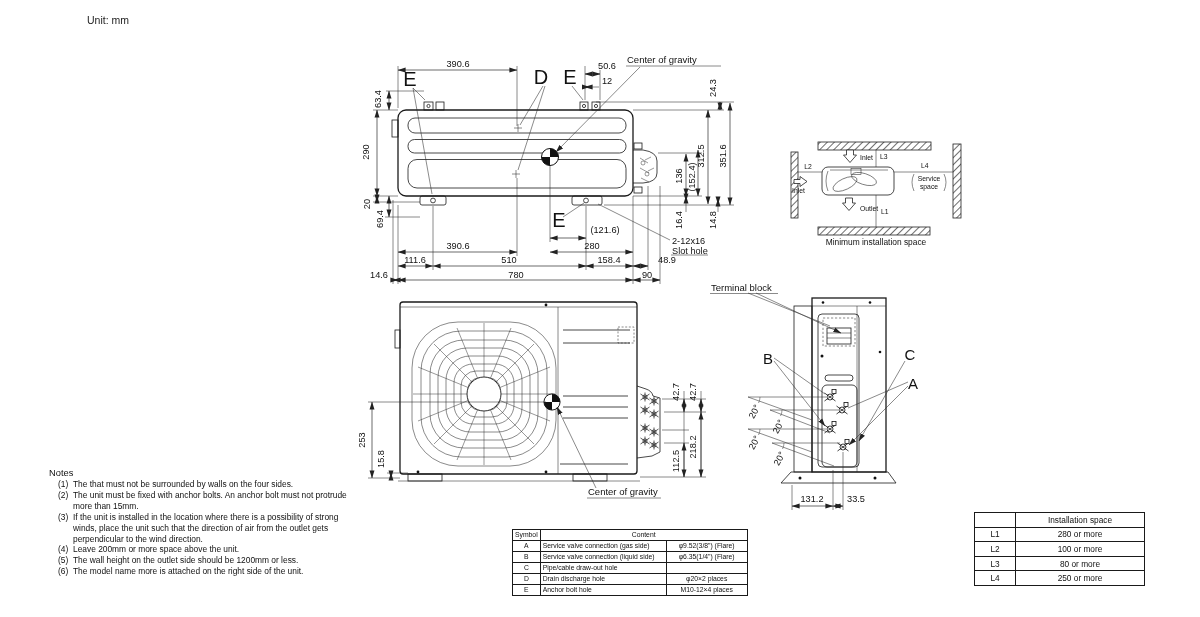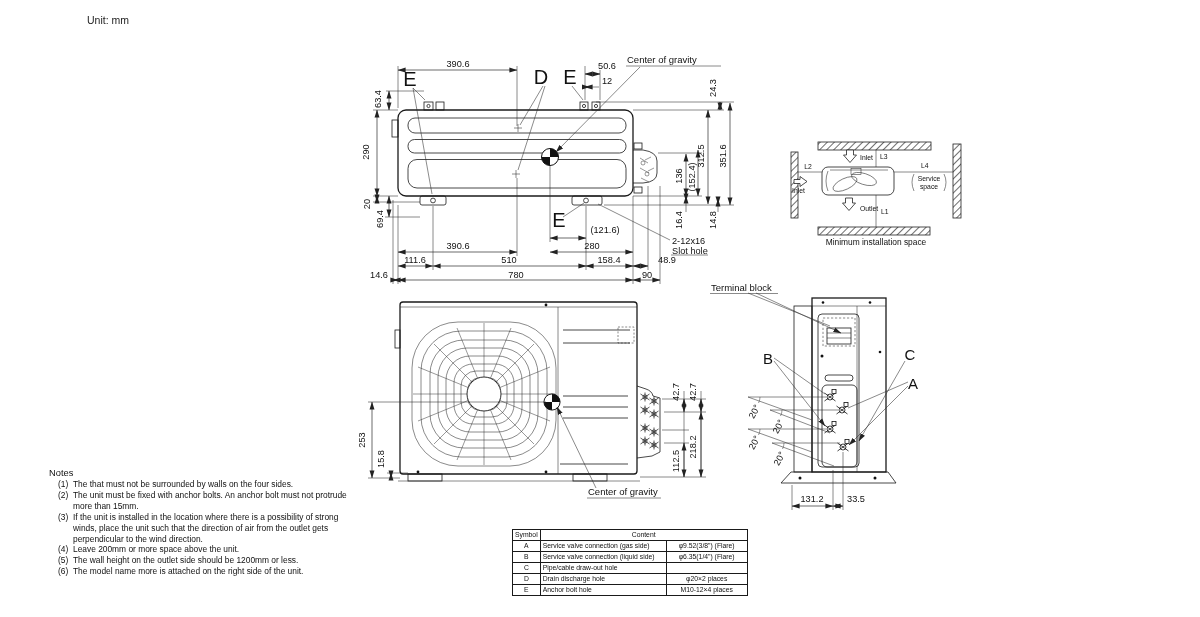--- a/index.html
+++ b/index.html
@@ -397,14 +397,38 @@
       <td class="w-val">φ20×2 places</td>
     </tr>
     <tr>
       <td class="w-sym">E</td>
       <td class="w-desc">Anchor bolt hole</td>
       <td class="w-val">M10-12×4 places</td>
     </tr>
   </tbody>
     </table>
 
+  <table class="space-table">
+    <tbody>
+        <tr>
+      <td class="st-c1"></td>
+      <td class="st-c2">Installation space</td>
+    </tr>
+    <tr>
+      <td class="st-c1">L1</td>
+      <td class="st-c2">280 or more</td>
+    </tr>
+    <tr>
+      <td class="st-c1">L2</td>
+      <td class="st-c2">100 or more</td>
+    </tr>
+    <tr>
+      <td class="st-c1">L3</td>
+      <td class="st-c2">80 or more</td>
+    </tr>
+    <tr>
+      <td class="st-c1">L4</td>
+      <td class="st-c2">250 or more</td>
+    </tr>
+  </tbody>
+    </table>
 
 </div>
 
 </body></html>

